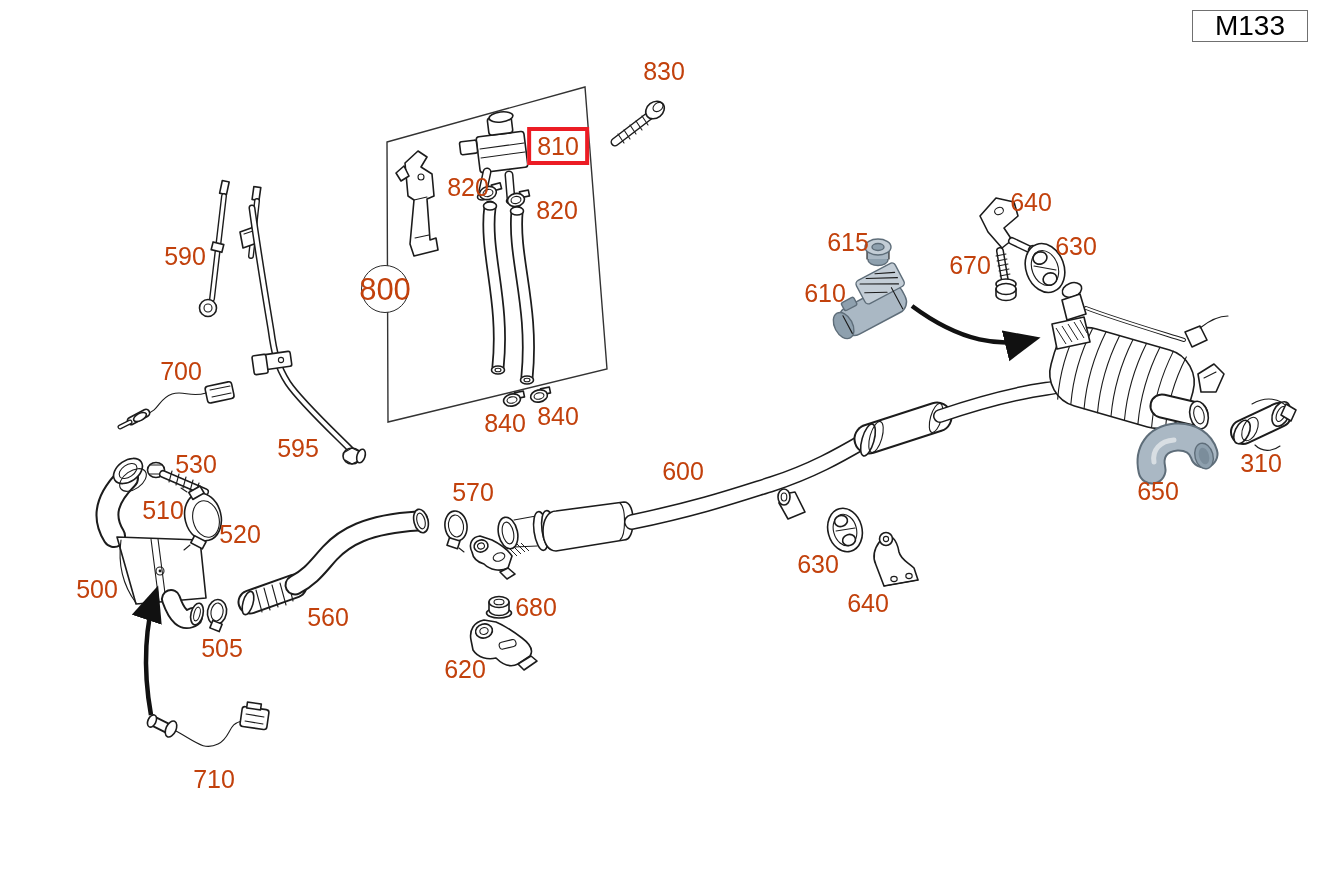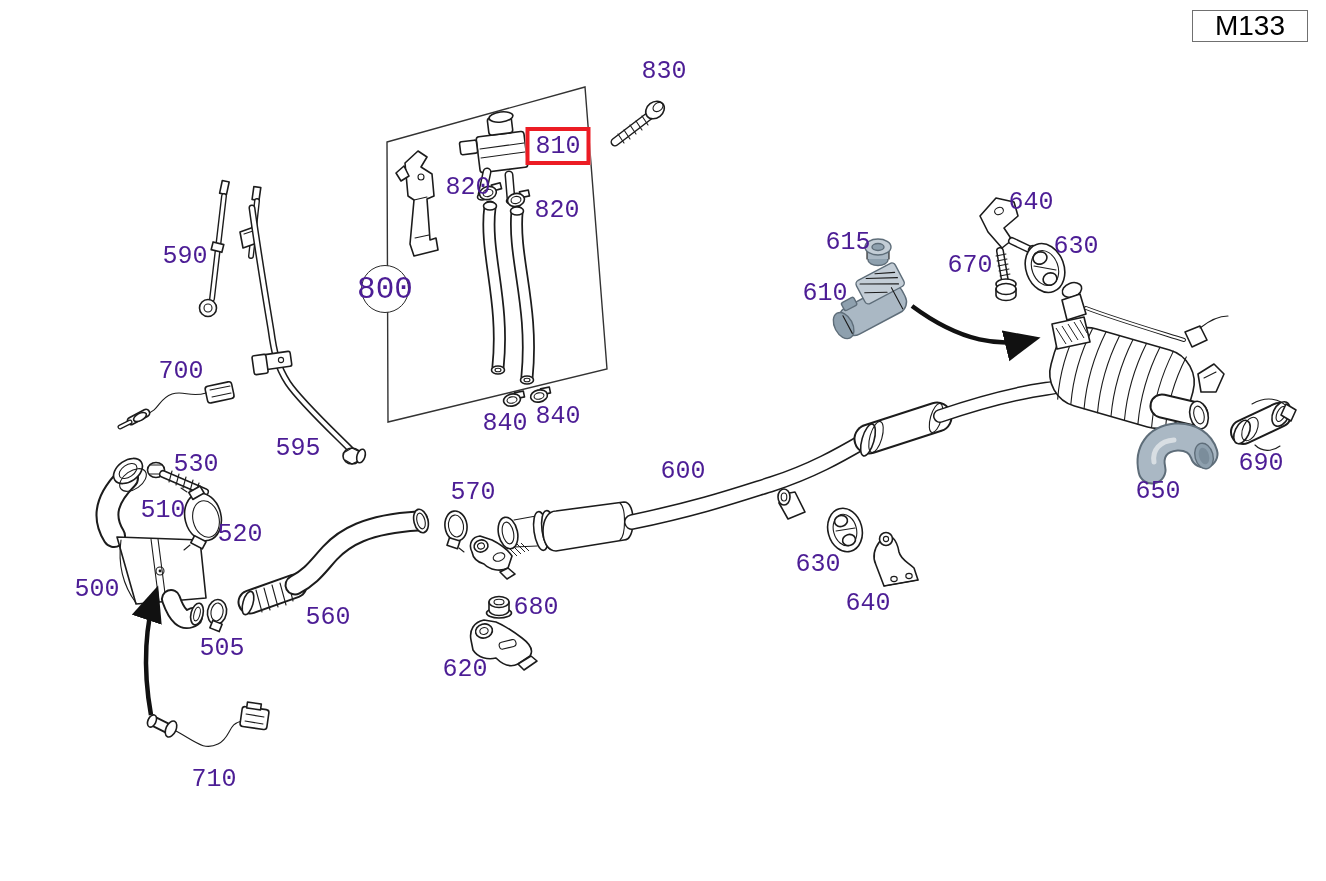--- a/index.html
+++ b/index.html
@@ -13,21 +13,21 @@
   .thin{ fill:none; stroke:var(--ink); stroke-width:1.1; stroke-linejoin:round; stroke-linecap:round; }
   .po{ fill:none; stroke:var(--ink); stroke-linecap:round; stroke-linejoin:round; }
   .pi{ fill:none; stroke:#fff; stroke-linecap:round; stroke-linejoin:round; }
   .tint{ fill:#aab8c4; stroke:#5e6d79; stroke-width:1.5; stroke-linejoin:round; }
   .tintD{ fill:#8ea0ae; stroke:#5e6d79; stroke-width:1.4; }
   .tintL{ fill:#c3cdd6; stroke:#5e6d79; stroke-width:1.4; }
   .hatch{ stroke:#222; stroke-width:1; }
 
   
   .callout{ position:absolute; transform:translate(-50%,-50%); font-size:25px; line-height:1;
-            white-space:nowrap; color:#4c1d95; letter-spacing:0;font-family:Liberation Mono, monospace; }
+            white-space:nowrap; color:#c2410c; letter-spacing:0; }
   .callout.circled{ width:46px; height:46px; border:1.7px solid #2a2a2a; border-radius:50%;
             background:#fff; display:flex; align-items:center; justify-content:center; font-size:31px; }
   .callout.boxed-red{ border:4px solid var(--hl); background:#fff; padding:3px 6px 2px 6px; }
 
   .model-badge{ position:absolute; left:1192px; top:10px; width:114px; height:30px;
             border:1.6px solid #707070; background:#fff; display:flex; align-items:center;
             justify-content:center; font-size:28px; }
 </style>
 </head>
 <body>
@@ -397,20 +397,20 @@
       <div class="callout " style="left: 214px; top: 779px;">710</div>
       <div class="callout " style="left: 683px; top: 471px;">600</div>
       <div class="callout " style="left: 848px; top: 242px;">615</div>
       <div class="callout " style="left: 825px; top: 293px; text-align: right;">610</div>
       <div class="callout " style="left: 970px; top: 265px;">670</div>
       <div class="callout " style="left: 1031px; top: 202px;">640</div>
       <div class="callout " style="left: 1076px; top: 246px;">630</div>
       <div class="callout " style="left: 818px; top: 564px;">630</div>
       <div class="callout " style="left: 868px; top: 603px;">640</div>
       <div class="callout " style="left: 1158px; top: 491px;">650</div>
-      <div class="callout " style="left: 1261px; top: 463px;">690</div>
+      <div class="callout " style="left: 1261px; top: 463px;">310</div>
     </div>
 
 <div class="model-badge">
   <span>M133</span>
 </div>
 
 </div>
 
 </body></html>

